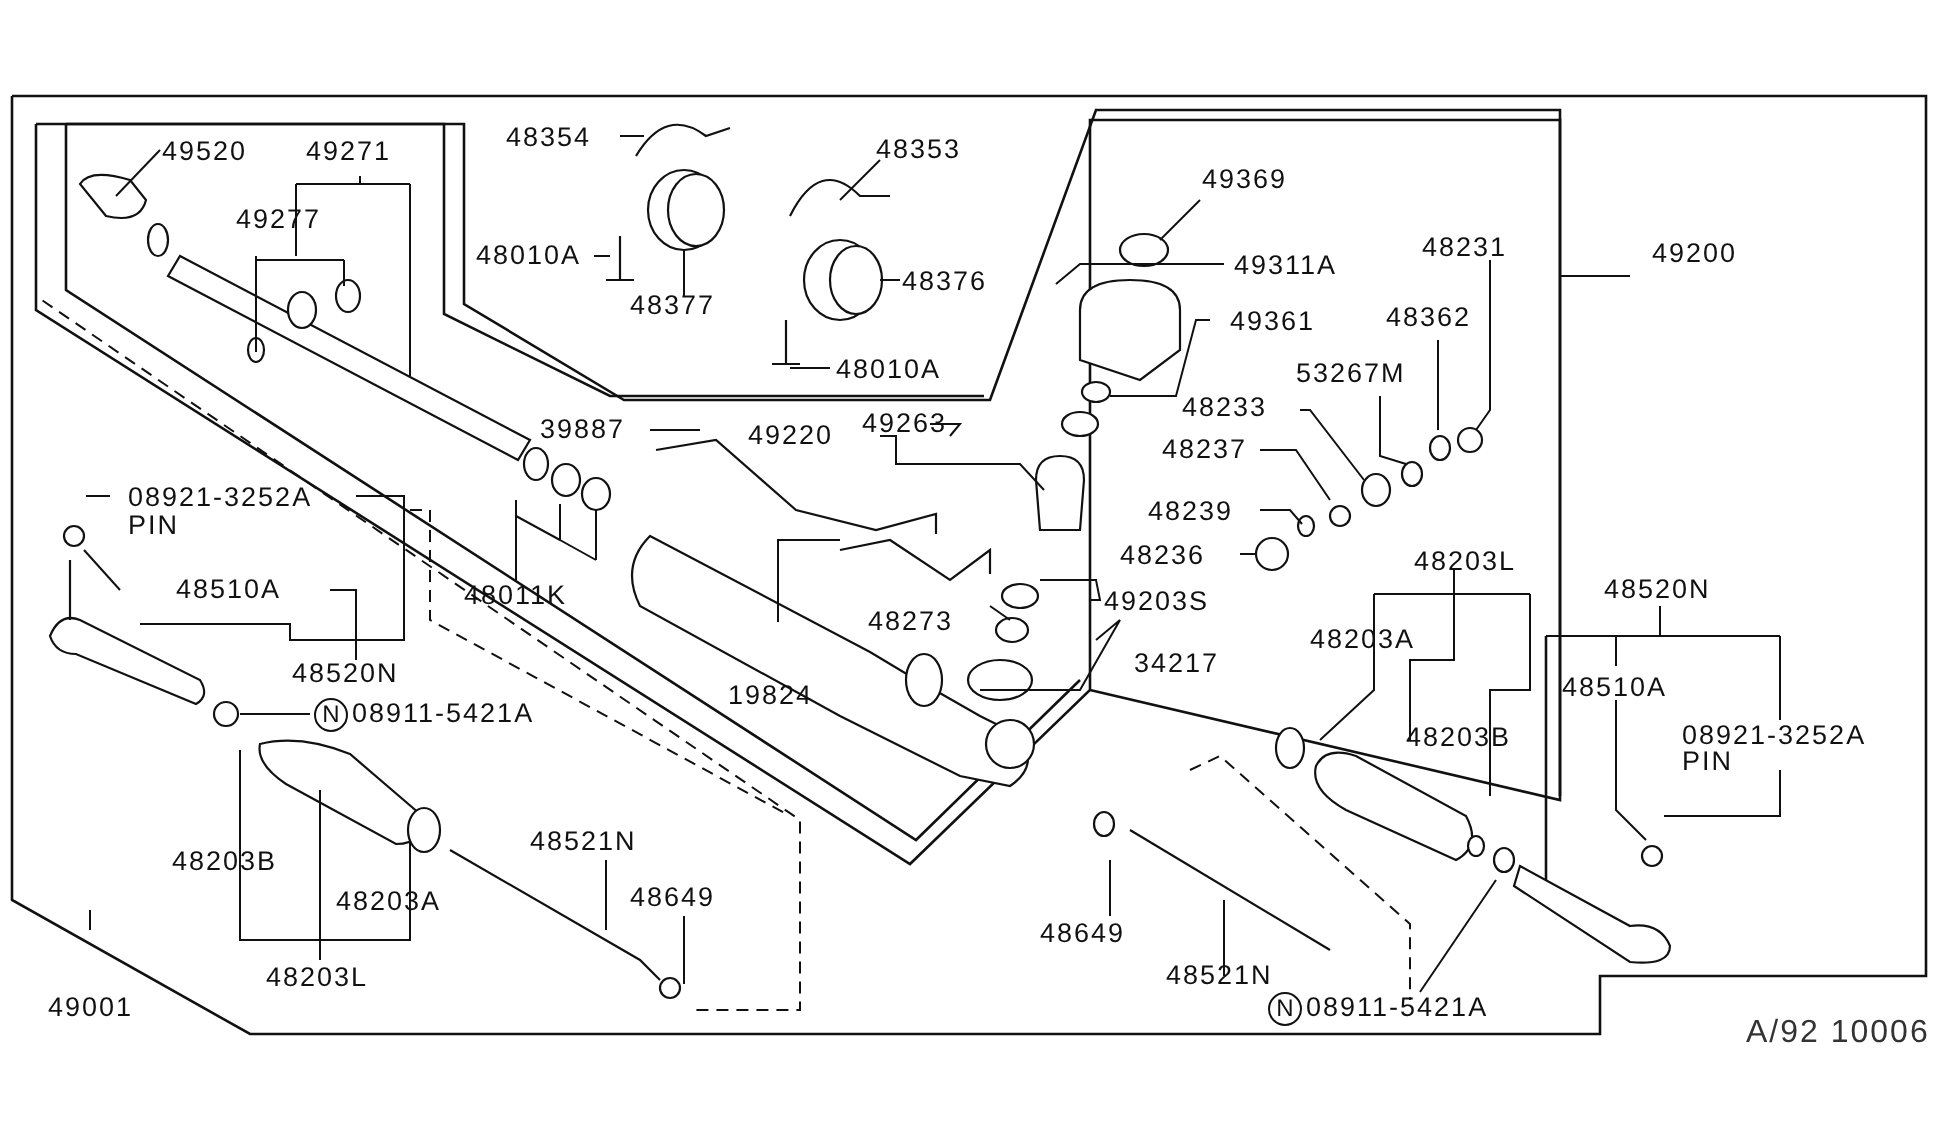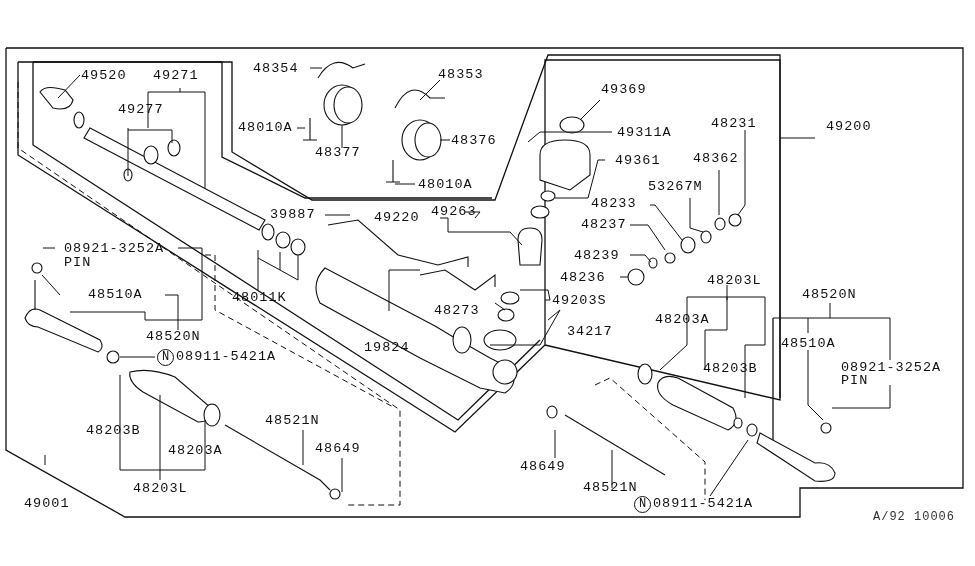--- a/index.html
+++ b/index.html
@@ -1,19 +1,19 @@
 <!DOCTYPE html>
 <html><head>
 <meta charset="utf-8">
 <style>
   html, body { margin: 0; padding: 0; background: #ffffff; }
   body { width: 975px; height: 566px; overflow: hidden; position: relative; font-family: "DejaVu Sans Mono", monospace; }
   #diagram { position: absolute; left: 0; top: 0; width: 975px; height: 566px; }
-  .lbl { position: absolute; font-family: Liberation Mono, monospace; font-size: 13.5px; letter-spacing: 1px; color: #111; white-space: nowrap; line-height: 14px; }
-  .small { font-size: 12px; }
+  .lbl { position: absolute; font-family: Liberation Sans, sans-serif; font-size: 13.5px; letter-spacing: 1px; color: #111; white-space: nowrap; line-height: 14px; }
+  .small { font-size: 16px; }
   .circN { display: inline-block; width: 15px; height: 15px; border: 1px solid #111; border-radius: 50%; text-align: center; line-height: 15px; font-size: 12px; margin-right: 2px; letter-spacing: 0; }
   svg .frame { fill: none; stroke: #111; stroke-width: 1.3; }
   svg .lead { fill: none; stroke: #111; stroke-width: 1; }
   svg .dash { fill: none; stroke: #111; stroke-width: 1; stroke-dasharray: 6 4; }
   svg .part { fill: #fff; stroke: #111; stroke-width: 1.1; }
   svg .partn { fill: none; stroke: #111; stroke-width: 1.1; }
 </style>
 </head>
 <body>
 

